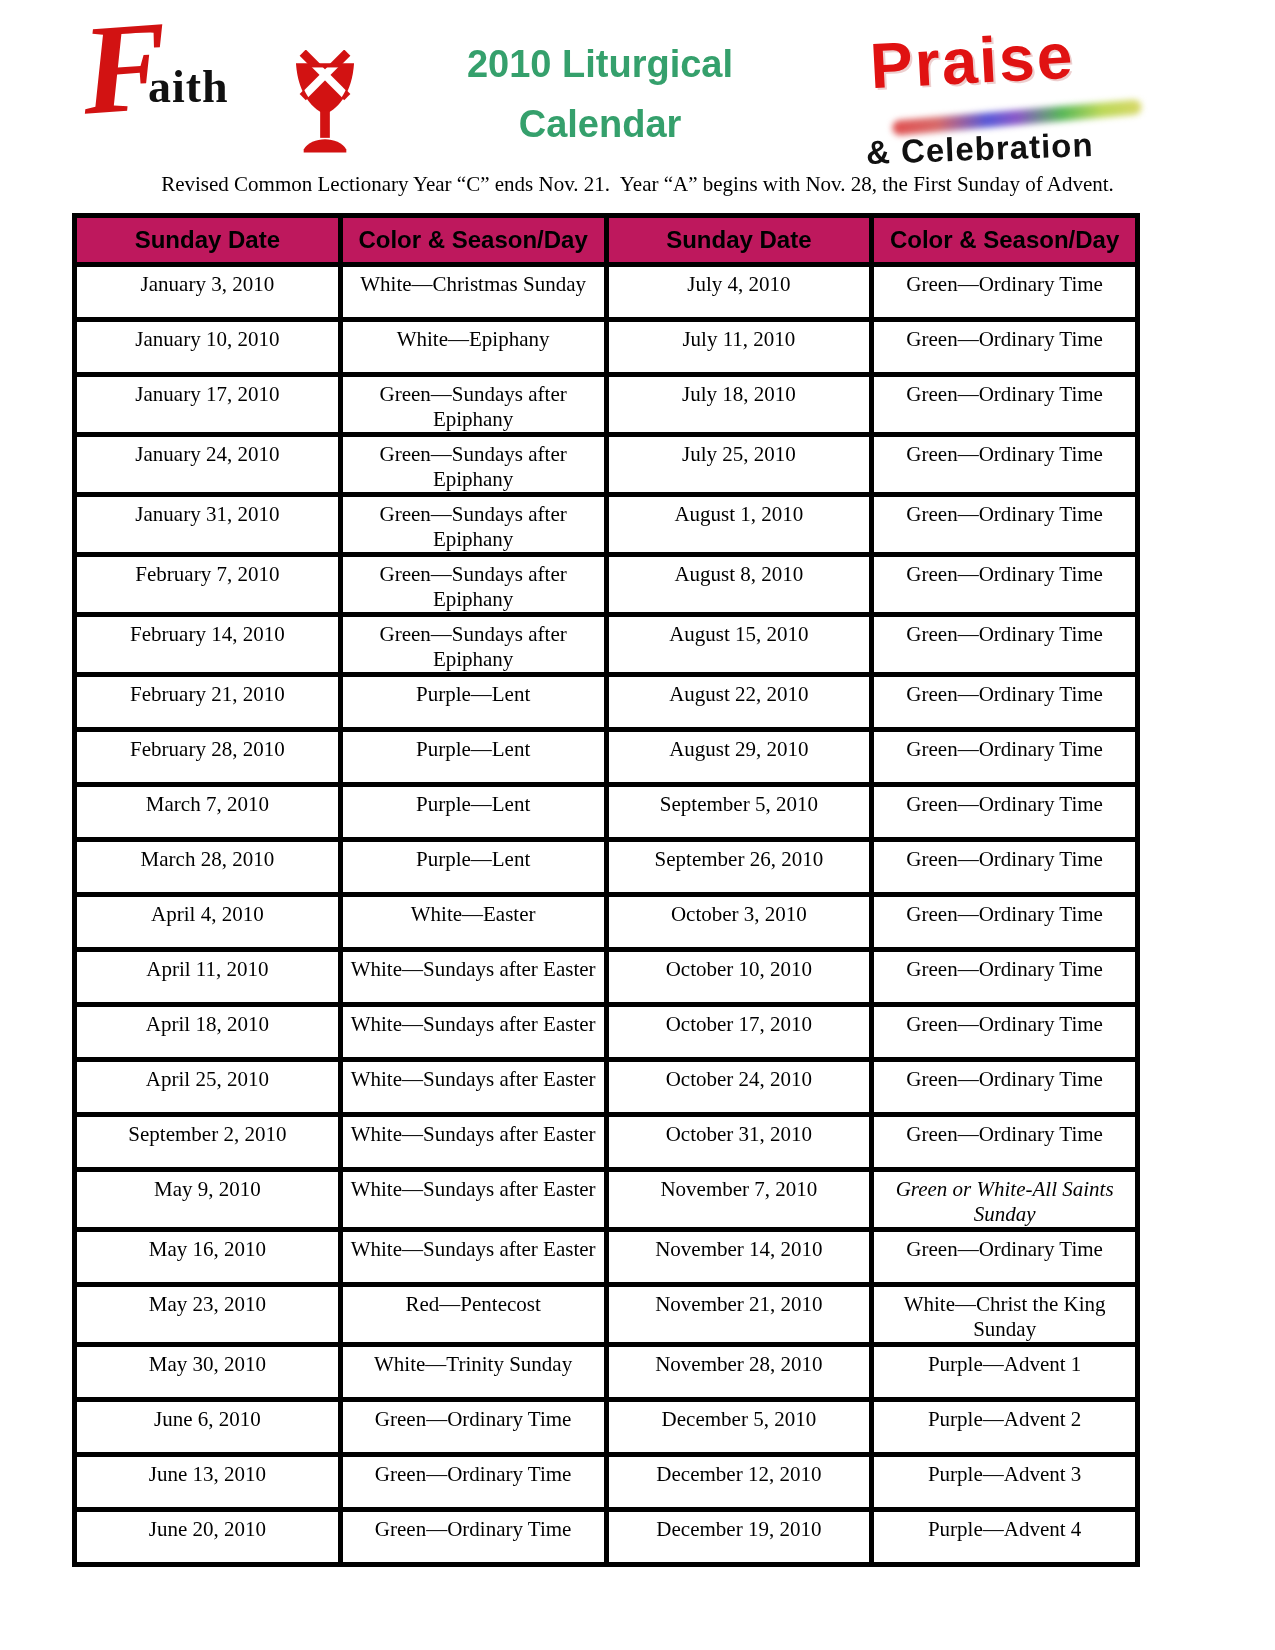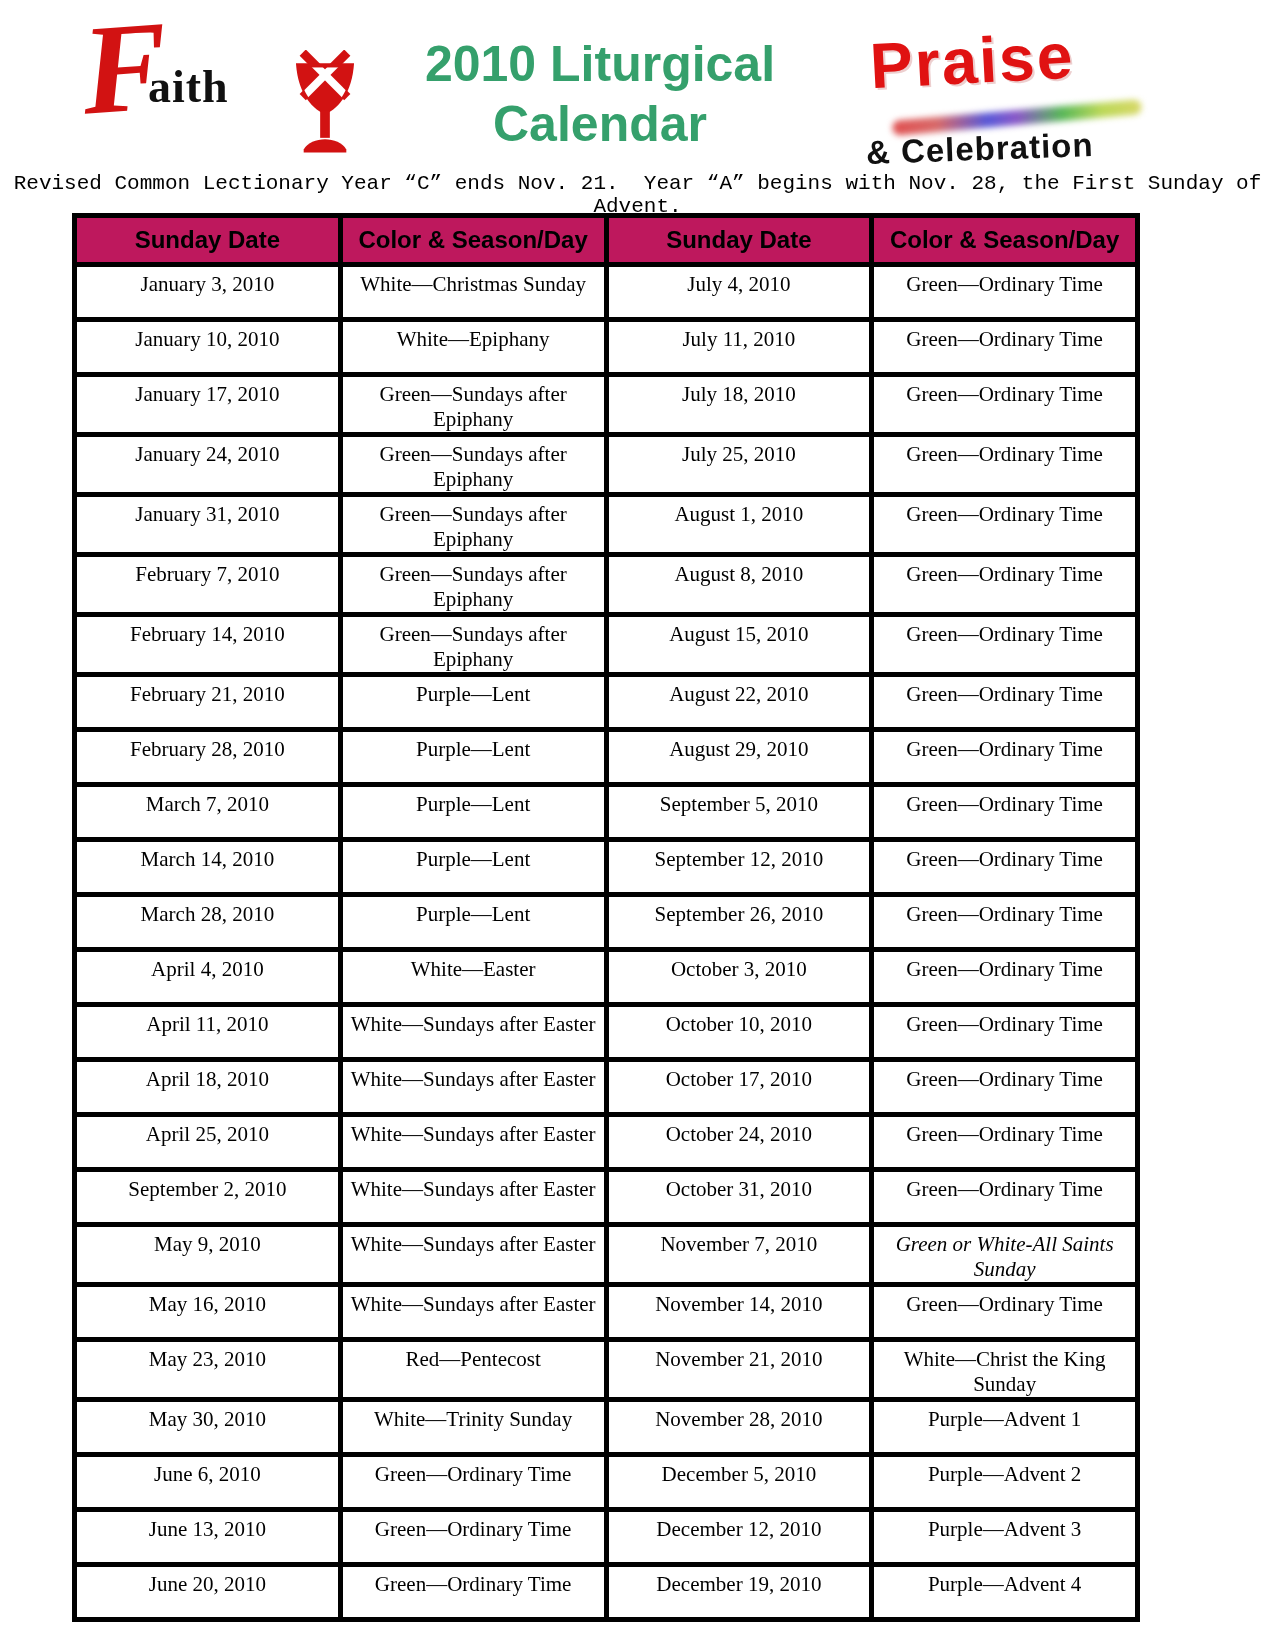--- a/index.html
+++ b/index.html
@@ -8,34 +8,34 @@
   
   .hdr{position:absolute;top:0;left:0;width:1275px;height:210px;}
   .faith-logo{position:absolute;left:82px;top:22px;width:270px;height:145px;}
   .faith-f{position:absolute;left:0;top:-18px;font-family:"Liberation Serif",serif;
     font-style:italic;font-weight:bold;font-size:128px;color:#d21212;transform:rotate(-4deg);line-height:1;}
   .faith-rest{position:absolute;left:66px;top:42px;font-family:"Liberation Serif",serif;
     font-weight:bold;font-size:46px;color:#111;letter-spacing:1px;line-height:1;}
   .chalice{position:absolute;left:212px;top:28px;}
 
   .title-block{position:absolute;left:375px;top:34px;width:450px;text-align:center;
-    font-family:"Liberation Sans",sans-serif;font-weight:bold;font-size:50px;line-height:60px;color:#35a06c;}
+    font-family:"Liberation Sans",sans-serif;font-weight:bold;font-size:38px;line-height:60px;color:#35a06c;}
 
   .praise-logo{position:absolute;left:852px;top:22px;width:300px;height:150px;}
   .praise-word{position:absolute;left:18px;top:2px;font-family:"Liberation Sans",sans-serif;
     font-weight:bold;font-size:64px;color:#e01212;transform:rotate(-3deg);
     text-shadow:2px 2px 0 #a30d0d33;letter-spacing:2px;}
   .rainbow{position:absolute;left:40px;top:88px;width:250px;height:15px;border-radius:8px;
     background:linear-gradient(90deg,#e05050 0%,#d86a6a 18%,#5858d8 38%,#8a58c8 50%,#58b858 68%,#bcd858 84%,#d8d868 100%);
     filter:blur(3px);transform:rotate(-5deg);}
   .celebration-word{position:absolute;left:14px;top:108px;font-family:"Liberation Sans",sans-serif;
     font-weight:bold;font-size:33px;color:#111;transform:rotate(-2deg);letter-spacing:1px;}
 
   .subtitle{position:absolute;left:0;top:172px;width:1275px;text-align:center;
-    font-family:Liberation Mono, monospace;font-size:21px;color:#000;white-space:pre-wrap;}
+    font-family:Liberation Serif, serif;font-size:21px;color:#000;white-space:pre-wrap;}
 
   
   table.cal{position:absolute;left:72px;top:213px;width:1068px;border-collapse:collapse;
     table-layout:fixed;border:5px solid #000;}
   table.cal th, table.cal td{border:5px solid #000;padding:0;vertical-align:top;overflow:hidden;}
   table.cal th{height:44px;font-family:"Liberation Sans",sans-serif;font-weight:bold;
     font-size:24px;text-align:center;vertical-align:middle;background:#be185d;}
   table.cal td{height:45px;text-align:center;font-family:"Liberation Serif",serif;
     font-size:21px;padding-top:5px;background:#fff;}
   td.season{font-size:20px;}
@@ -160,26 +160,20 @@
     <td class="season c-green">Green—Ordinary Time</td>
   </tr>
 
   <tr>
     <td>March 7, 2010</td>
     <td class="season c-purple">Purple—Lent</td>
     <td>September 5, 2010</td>
     <td class="season c-green">Green—Ordinary Time</td>
   </tr>
 
-  <tr>
-    <td>March 14, 2010</td>
-    <td class="season c-purple">Purple—Lent</td>
-    <td>September 12, 2010</td>
-    <td class="season c-green">Green—Ordinary Time</td>
-  </tr>
 
 
   <tr>
     <td>March 28, 2010</td>
     <td class="season c-purple">Purple—Lent</td>
     <td>September 26, 2010</td>
     <td class="season c-green">Green—Ordinary Time</td>
   </tr>
 
   <tr>

